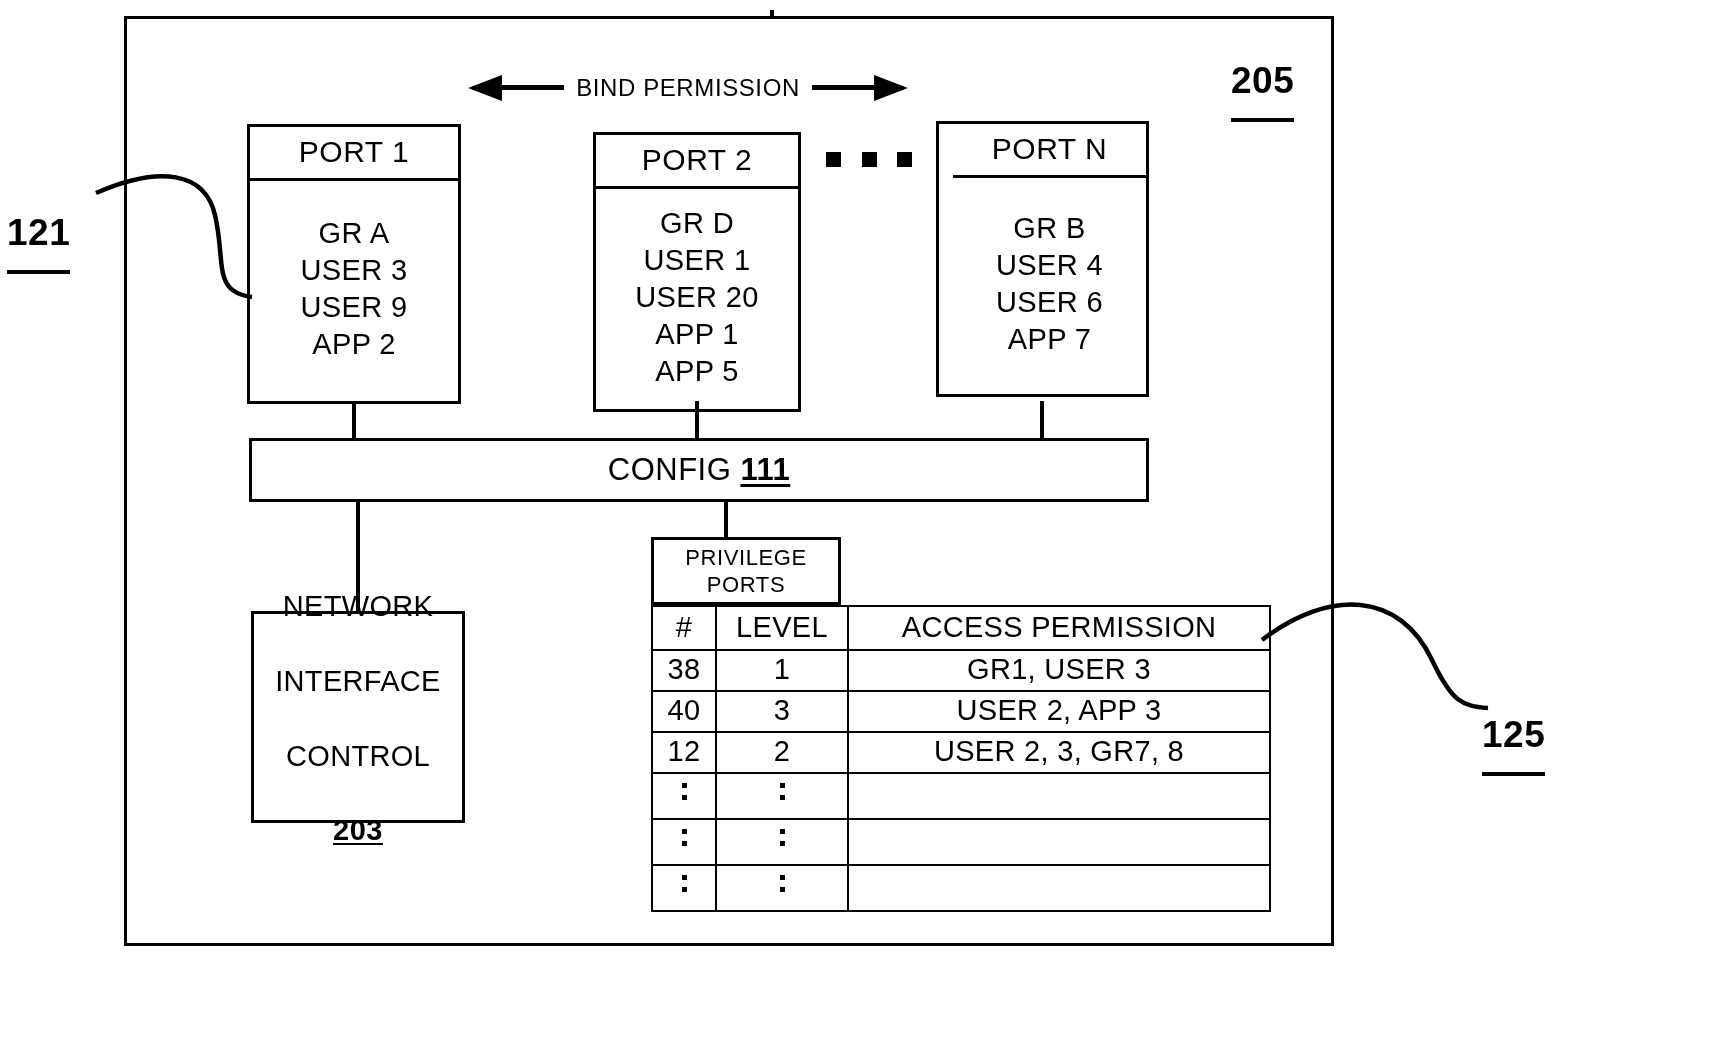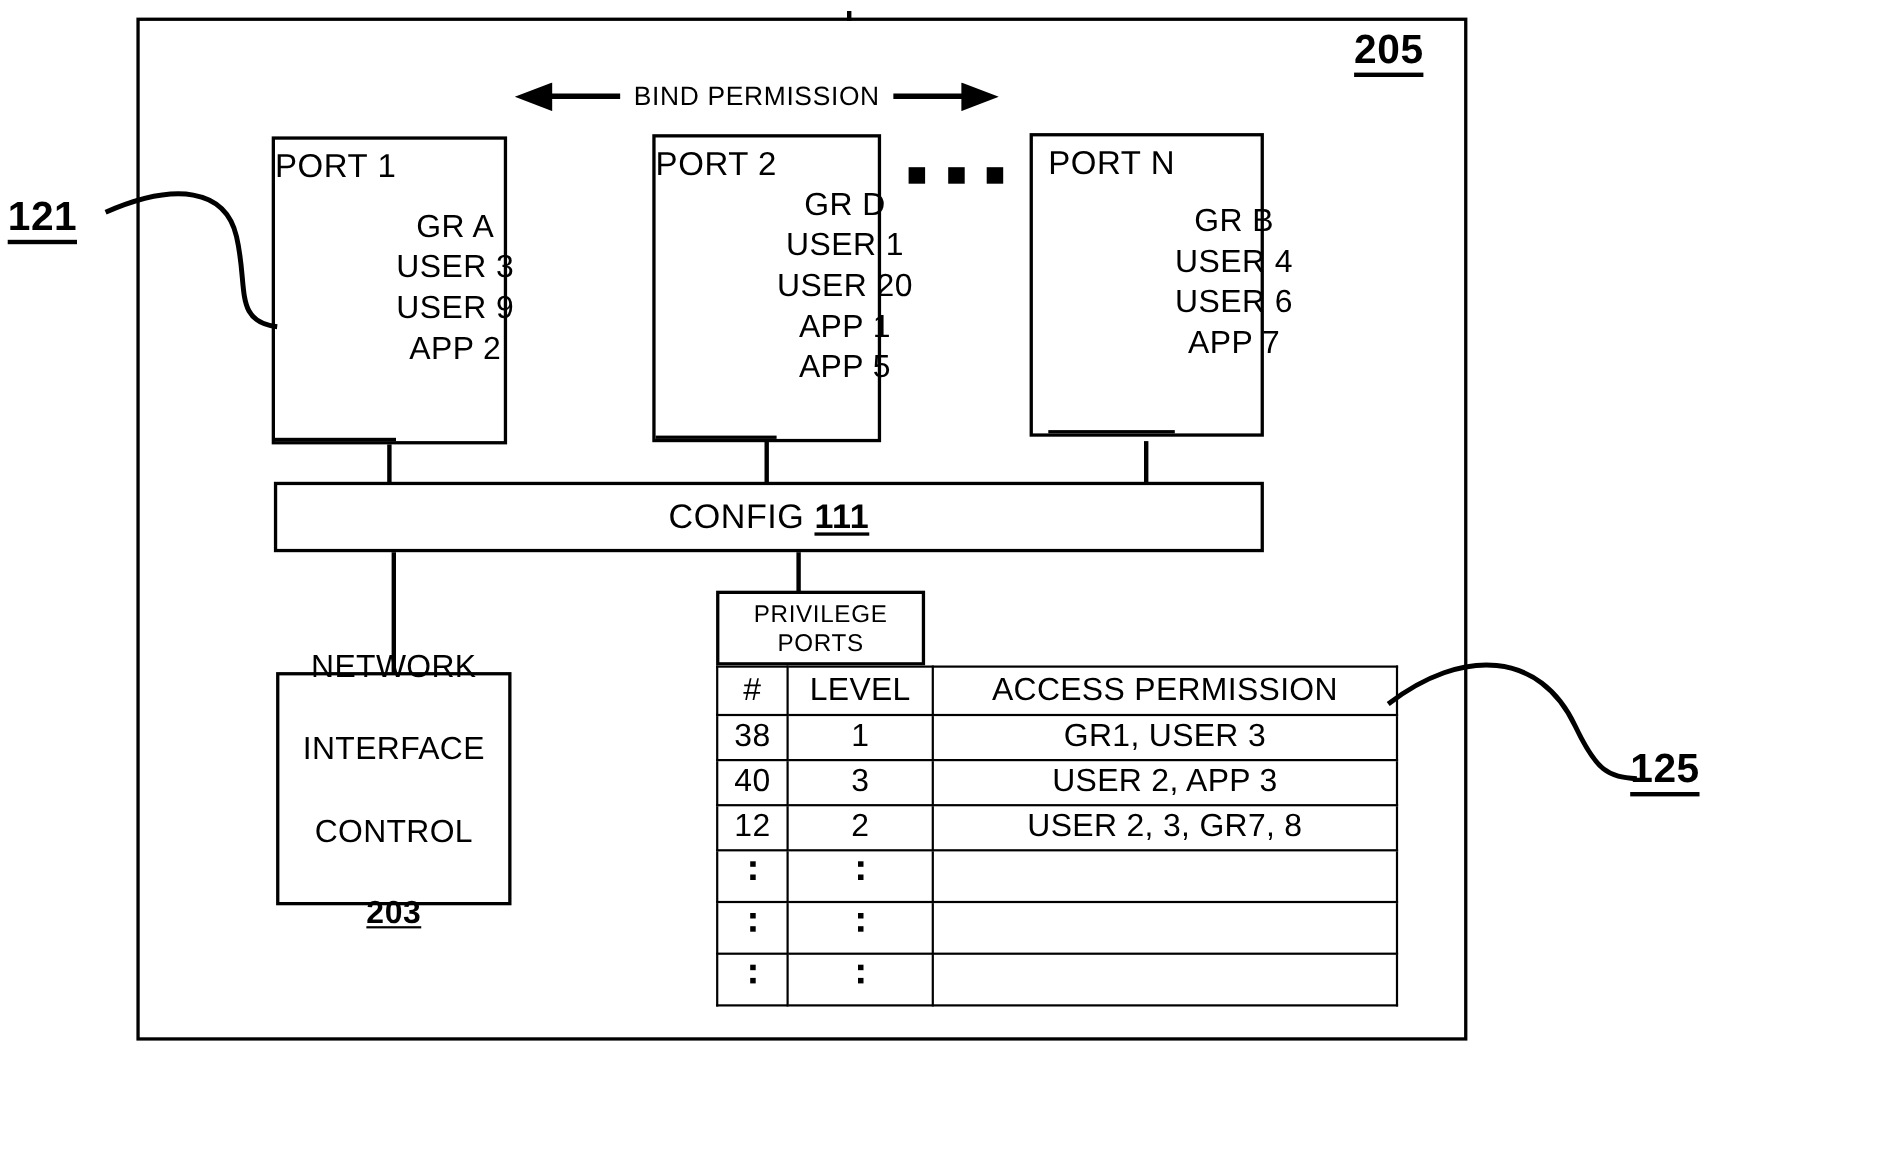--- a/index.html
+++ b/index.html
@@ -35,23 +35,24 @@
     background: #fff;
   }
 
   
   .ref-num {
     position: absolute;
     font-size: 37px;
     font-weight: bold;
     letter-spacing: 0.5px;
     border-bottom: 4px solid #000;
-    padding-bottom: 1px;
+    padding-bottom: 17px;
     line-height: 1.05;
     white-space: nowrap;
+    margin-top: 36px;
   }
   .ref-205 { left: 1231px; top: 26px; }
   .ref-121 { left: 7px;  top: 178px; }
   .ref-125 { left: 1482px; top: 680px; }
 
   
   .bind-row {
     position: absolute;
     left: 448px;
     top: 68px;
@@ -70,21 +71,21 @@
   }
   .arrow-svg { display:block; }
 
   
   .port-box {
     position: absolute;
     border: 3px solid #000;
     box-sizing: border-box;
     background: #fff;
     display: flex;
-    flex-direction: row;
+    flex-direction: column;
   }
   .port-title {
     border-bottom: 3px solid #000;
     text-align: center;
     font-size: 30px;
     letter-spacing: 0.5px;
     padding: 8px 0 9px 0;
     white-space: nowrap;
   }
   .port-body {
@@ -97,21 +98,21 @@
   }
   .port-entry {
     font-size: 29px;
     line-height: 37px;
     letter-spacing: 0.4px;
     white-space: nowrap;
     text-align: center;
   }
 
   .port1 { left: 247px; top: 124px; width: 214px; height: 280px; }
-  .port2 { left: 593px; top: 122px; width: 208px; height: 280px; }
+  .port2 { left: 593px; top: 132px; width: 208px; height: 280px; }
   .portn { left: 936px; top: 121px; width: 213px; height: 276px; padding-left: 14px; }
 
   
   .port-ellipsis {
     position: absolute;
     left: 826px;
     top: 148px;
     width: 86px;
     height: 22px;
     display: flex;

